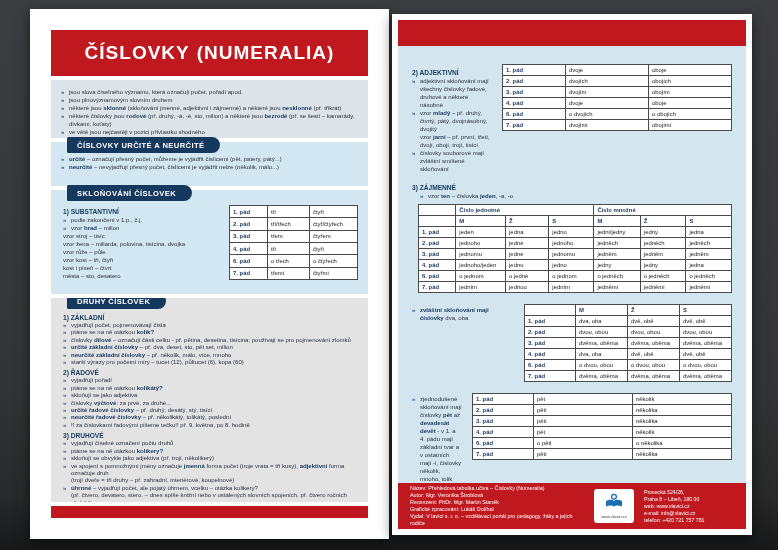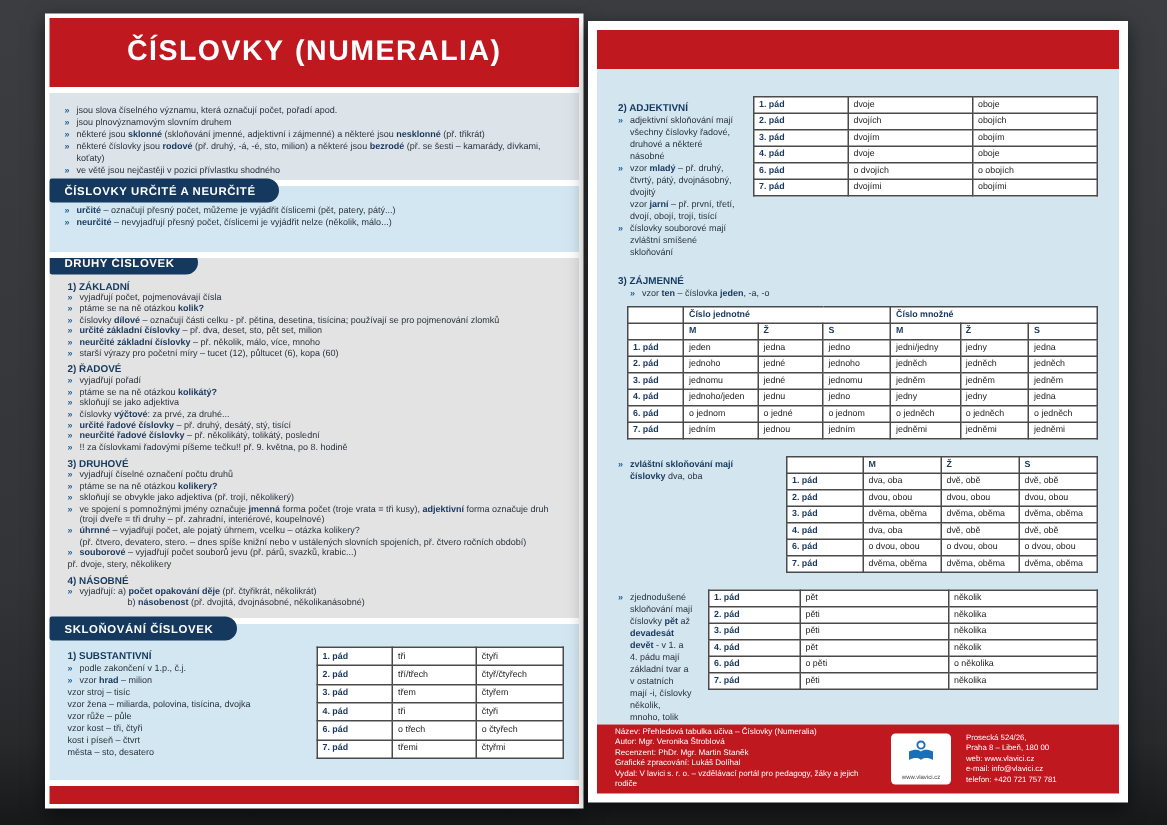--- a/index.html
+++ b/index.html
@@ -9,33 +9,33 @@
     --gray-panel:#e3e3e4;
     --intro-panel:#dde4e9;
     --page-blue:#d3e6f0;
     --ink:#2a323c;
   }
   html,body{margin:0;padding:0;background:#2e3033;}
   .stage{position:relative;width:778px;height:550px;overflow:hidden;
     background:linear-gradient(180deg,#3b3d40 0%,#323437 70%,#27292b 90%,#17181a 100%);
     font-family:"Liberation Sans", sans-serif;}
   .page{position:absolute;background:#fff;box-shadow:0 4px 12px rgba(0,0,0,0.55);box-sizing:border-box;}
-  .page-left{left:30px;top:9px;width:359px;height:530px;padding:3px;display:flex;flex-direction:column;gap:4px;}
+  .page-left{left:30px;top:9px;width:359px;height:530px;padding:21px;display:flex;flex-direction:column;gap:4px;}
   .page-right{left:392px;top:14px;width:360px;height:521px;padding:6px;display:flex;flex-direction:column;}
 
   
   .title-banner{flex:none;height:46px;background:var(--red);color:#fff;display:flex;align-items:center;justify-content:center;gap:7px;}
   .title-main{font-size:19px;font-weight:bold;letter-spacing:1px;}
   .title-sub{font-size:19px;font-weight:700;letter-spacing:1px;}
   .panel{box-sizing:border-box;}
   .intro-panel{flex:none;height:58px;background:var(--intro-panel);padding:8px 10px 4px;}
   .section{position:relative;box-sizing:border-box;padding:13px 10px 6px;}
   .section.blue{background:var(--blue-panel);}
   .section.gray{background:var(--gray-panel);}
-  .pill{position:absolute;top:-5px;left:0;background:var(--navy);color:#fff;font-weight:bold;
+  .pill{position:absolute;top:-5px;left:16px;background:var(--navy);color:#fff;font-weight:bold;
     font-size:7.6px;letter-spacing:0.4px;padding:3.5px 16px 3.5px 10px;border-radius:2px 10px 10px 2px;white-space:nowrap;}
   .sec-urcite{flex:none;height:44px;}
   .sec-druhy{flex:1 1 auto;overflow:hidden;padding-left:12px;}
   .sec-sklon{flex:none;height:104px;padding-left:12px;}
   .redbar{flex:none;height:12px;background:var(--red);}
 
   .subhead{font-size:6.6px;font-weight:bold;color:var(--navy);margin:3px 0 1px;}
   .li{display:flex;align-items:flex-start;font-size:6px;line-height:8px;color:var(--ink);}
   .gray .li{line-height:7.4px;}
   .blt{flex:none;width:8px;color:#1d5f96;font-weight:bold;}
@@ -117,139 +117,20 @@
             <span class="blt">»</span>
             <span class="litx"><span class="b">určité</span><span> – označují přesný počet, můžeme je vyjádřit číslicemi (pět, patery, pátý...)</span></span>
           </div>
           <div class="li">
             <span class="blt">»</span>
             <span class="litx"><span class="b">neurčité</span><span> – nevyjadřují přesný počet, číslicemi je vyjádřit nelze (několik, málo...)</span></span>
           </div>
         </div>
     </div>
 
-    <div class="section gray sec-druhy">
-      <div class="pill">DRUHY ČÍSLOVEK</div>
-      <div>
-        <div class="subhead">1) ZÁKLADNÍ</div>
-        <div>
-            <div class="li">
-              <span class="blt">»</span>
-              <span class="litx"><span>vyjadřují počet, pojmenovávají čísla</span></span>
-            </div>
-            <div class="li">
-              <span class="blt">»</span>
-              <span class="litx"><span>ptáme se na ně otázkou </span><span class="b">kolik?</span></span>
-            </div>
-            <div class="li">
-              <span class="blt">»</span>
-              <span class="litx"><span>číslovky </span><span class="b">dílové</span><span> – označují části celku - př. pětina, desetina, tisícina; používají se pro pojmenování zlomků</span></span>
-            </div>
-            <div class="li">
-              <span class="blt">»</span>
-              <span class="litx"><span class="b">určité základní číslovky</span><span> – př. dva, deset, sto, pět set, milion</span></span>
-            </div>
-            <div class="li">
-              <span class="blt">»</span>
-              <span class="litx"><span class="b">neurčité základní číslovky</span><span> – př. několik, málo, více, mnoho</span></span>
-            </div>
-            <div class="li">
-              <span class="blt">»</span>
-              <span class="litx"><span>starší výrazy pro početní míry – tucet (12), půltucet (6), kopa (60)</span></span>
-            </div>
-          </div>
-      </div>
-      <div>
-        <div class="subhead">2) ŘADOVÉ</div>
-        <div>
-            <div class="li">
-              <span class="blt">»</span>
-              <span class="litx"><span>vyjadřují pořadí</span></span>
-            </div>
-            <div class="li">
-              <span class="blt">»</span>
-              <span class="litx"><span>ptáme se na ně otázkou </span><span class="b">kolikátý?</span></span>
-            </div>
-            <div class="li">
-              <span class="blt">»</span>
-              <span class="litx"><span>skloňují se jako adjektiva</span></span>
-            </div>
-            <div class="li">
-              <span class="blt">»</span>
-              <span class="litx"><span>číslovky </span><span class="b">výčtové</span><span>: za prvé, za druhé...</span></span>
-            </div>
-            <div class="li">
-              <span class="blt">»</span>
-              <span class="litx"><span class="b">určité řadové číslovky</span><span> – př. druhý, desátý, stý, tisící</span></span>
-            </div>
-            <div class="li">
-              <span class="blt">»</span>
-              <span class="litx"><span class="b">neurčité řadové číslovky</span><span> – př. několikátý, tolikátý, poslední</span></span>
-            </div>
-            <div class="li">
-              <span class="blt">»</span>
-              <span class="litx"><span>!! za číslovkami řadovými píšeme tečku!! př. 9. května, po 8. hodině</span></span>
-            </div>
-          </div>
-      </div>
-      <div>
-        <div class="subhead">3) DRUHOVÉ</div>
-        <div>
-            <div class="li">
-              <span class="blt">»</span>
-              <span class="litx"><span>vyjadřují číselné označení počtu druhů</span></span>
-            </div>
-            <div class="li">
-              <span class="blt">»</span>
-              <span class="litx"><span>ptáme se na ně otázkou </span><span class="b">kolikery?</span></span>
-            </div>
-            <div class="li">
-              <span class="blt">»</span>
-              <span class="litx"><span>skloňují se obvykle jako adjektiva (př. trojí, několikerý)</span></span>
-            </div>
-            <div class="li">
-              <span class="blt">»</span>
-              <span class="litx"><span>ve spojení s pomnožnými jmény označuje </span><span class="b">jmenná</span><span> forma počet (troje vrata = tři kusy), </span><span class="b">adjektivní</span><span> forma označuje druh</span></span>
-            </div>
-            <div class="li">
-              <span class="blt"></span>
-              <span class="litx"><span>(trojí dveře = tři druhy – př. zahradní, interiérové, koupelnové)</span></span>
-            </div>
-            <div class="li">
-              <span class="blt">»</span>
-              <span class="litx"><span class="b">úhrnné</span><span> – vyjadřují počet, ale pojatý úhrnem, vcelku – otázka kolikery?</span></span>
-            </div>
-            <div class="li">
-              <span class="blt"></span>
-              <span class="litx"><span>(př. čtvero, devatero, stero. – dnes spíše knižní nebo v ustálených slovních spojeních, př. čtvero ročních období)</span></span>
-            </div>
-            <div class="li">
-              <span class="blt">»</span>
-              <span class="litx"><span class="b">souborové</span><span> – vyjadřují počet souborů jevu (př. párů, svazků, krabic...)</span></span>
-            </div>
-            <div class="li">
-              <span class="litx"><span>př. dvoje, stery, několikery</span></span>
-            </div>
-          </div>
-      </div>
-      <div>
-        <div class="subhead">4) NÁSOBNÉ</div>
-        <div>
-            <div class="li">
-              <span class="blt">»</span>
-              <span class="litx"><span>vyjadřují: a) </span><span class="b">počet opakování děje</span><span> (př. čtyřikrát, několikrát)</span></span>
-            </div>
-            <div class="li" style="padding-left: 32px;">
-              <span class="blt"></span>
-              <span class="litx"><span>b) </span><span class="b">násobenost</span><span> (př. dvojitá, dvojnásobné, několikanásobné)</span></span>
-            </div>
-          </div>
-      </div>
-    </div>
-
     <div class="section blue sec-sklon">
       <div class="pill">SKLOŇOVÁNÍ ČÍSLOVEK</div>
       <div class="skl-flex">
         <div class="skl-left">
           <div class="subhead">1) SUBSTANTIVNÍ</div>
           <div>
               <div class="li">
                 <span class="blt">»</span>
                 <span class="litx"><span>podle zakončení v 1.p., č.j.</span></span>
               </div>
@@ -304,20 +185,139 @@
                 <td>o třech</td>
                 <td>o čtyřech</td>
               </tr>
               <tr>
                 <td class="rh">7. pád</td>
                 <td>třemi</td>
                 <td>čtyřmi</td>
               </tr>
             </tbody>
         </table>
+      </div>
+    </div>
+
+    <div class="section gray sec-druhy">
+      <div class="pill">DRUHY ČÍSLOVEK</div>
+      <div>
+        <div class="subhead">1) ZÁKLADNÍ</div>
+        <div>
+            <div class="li">
+              <span class="blt">»</span>
+              <span class="litx"><span>vyjadřují počet, pojmenovávají čísla</span></span>
+            </div>
+            <div class="li">
+              <span class="blt">»</span>
+              <span class="litx"><span>ptáme se na ně otázkou </span><span class="b">kolik?</span></span>
+            </div>
+            <div class="li">
+              <span class="blt">»</span>
+              <span class="litx"><span>číslovky </span><span class="b">dílové</span><span> – označují části celku - př. pětina, desetina, tisícina; používají se pro pojmenování zlomků</span></span>
+            </div>
+            <div class="li">
+              <span class="blt">»</span>
+              <span class="litx"><span class="b">určité základní číslovky</span><span> – př. dva, deset, sto, pět set, milion</span></span>
+            </div>
+            <div class="li">
+              <span class="blt">»</span>
+              <span class="litx"><span class="b">neurčité základní číslovky</span><span> – př. několik, málo, více, mnoho</span></span>
+            </div>
+            <div class="li">
+              <span class="blt">»</span>
+              <span class="litx"><span>starší výrazy pro početní míry – tucet (12), půltucet (6), kopa (60)</span></span>
+            </div>
+          </div>
+      </div>
+      <div>
+        <div class="subhead">2) ŘADOVÉ</div>
+        <div>
+            <div class="li">
+              <span class="blt">»</span>
+              <span class="litx"><span>vyjadřují pořadí</span></span>
+            </div>
+            <div class="li">
+              <span class="blt">»</span>
+              <span class="litx"><span>ptáme se na ně otázkou </span><span class="b">kolikátý?</span></span>
+            </div>
+            <div class="li">
+              <span class="blt">»</span>
+              <span class="litx"><span>skloňují se jako adjektiva</span></span>
+            </div>
+            <div class="li">
+              <span class="blt">»</span>
+              <span class="litx"><span>číslovky </span><span class="b">výčtové</span><span>: za prvé, za druhé...</span></span>
+            </div>
+            <div class="li">
+              <span class="blt">»</span>
+              <span class="litx"><span class="b">určité řadové číslovky</span><span> – př. druhý, desátý, stý, tisící</span></span>
+            </div>
+            <div class="li">
+              <span class="blt">»</span>
+              <span class="litx"><span class="b">neurčité řadové číslovky</span><span> – př. několikátý, tolikátý, poslední</span></span>
+            </div>
+            <div class="li">
+              <span class="blt">»</span>
+              <span class="litx"><span>!! za číslovkami řadovými píšeme tečku!! př. 9. května, po 8. hodině</span></span>
+            </div>
+          </div>
+      </div>
+      <div>
+        <div class="subhead">3) DRUHOVÉ</div>
+        <div>
+            <div class="li">
+              <span class="blt">»</span>
+              <span class="litx"><span>vyjadřují číselné označení počtu druhů</span></span>
+            </div>
+            <div class="li">
+              <span class="blt">»</span>
+              <span class="litx"><span>ptáme se na ně otázkou </span><span class="b">kolikery?</span></span>
+            </div>
+            <div class="li">
+              <span class="blt">»</span>
+              <span class="litx"><span>skloňují se obvykle jako adjektiva (př. trojí, několikerý)</span></span>
+            </div>
+            <div class="li">
+              <span class="blt">»</span>
+              <span class="litx"><span>ve spojení s pomnožnými jmény označuje </span><span class="b">jmenná</span><span> forma počet (troje vrata = tři kusy), </span><span class="b">adjektivní</span><span> forma označuje druh</span></span>
+            </div>
+            <div class="li">
+              <span class="blt"></span>
+              <span class="litx"><span>(trojí dveře = tři druhy – př. zahradní, interiérové, koupelnové)</span></span>
+            </div>
+            <div class="li">
+              <span class="blt">»</span>
+              <span class="litx"><span class="b">úhrnné</span><span> – vyjadřují počet, ale pojatý úhrnem, vcelku – otázka kolikery?</span></span>
+            </div>
+            <div class="li">
+              <span class="blt"></span>
+              <span class="litx"><span>(př. čtvero, devatero, stero. – dnes spíše knižní nebo v ustálených slovních spojeních, př. čtvero ročních období)</span></span>
+            </div>
+            <div class="li">
+              <span class="blt">»</span>
+              <span class="litx"><span class="b">souborové</span><span> – vyjadřují počet souborů jevu (př. párů, svazků, krabic...)</span></span>
+            </div>
+            <div class="li">
+              <span class="litx"><span>př. dvoje, stery, několikery</span></span>
+            </div>
+          </div>
+      </div>
+      <div>
+        <div class="subhead">4) NÁSOBNÉ</div>
+        <div>
+            <div class="li">
+              <span class="blt">»</span>
+              <span class="litx"><span>vyjadřují: a) </span><span class="b">počet opakování děje</span><span> (př. čtyřikrát, několikrát)</span></span>
+            </div>
+            <div class="li" style="padding-left: 32px;">
+              <span class="blt"></span>
+              <span class="litx"><span>b) </span><span class="b">násobenost</span><span> (př. dvojitá, dvojnásobné, několikanásobné)</span></span>
+            </div>
+          </div>
       </div>
     </div>
 
     <div class="redbar"></div>
   </div>
 
   <div class="page page-right">
     <div class="redband"></div>
 
     <div class="bluebody">

